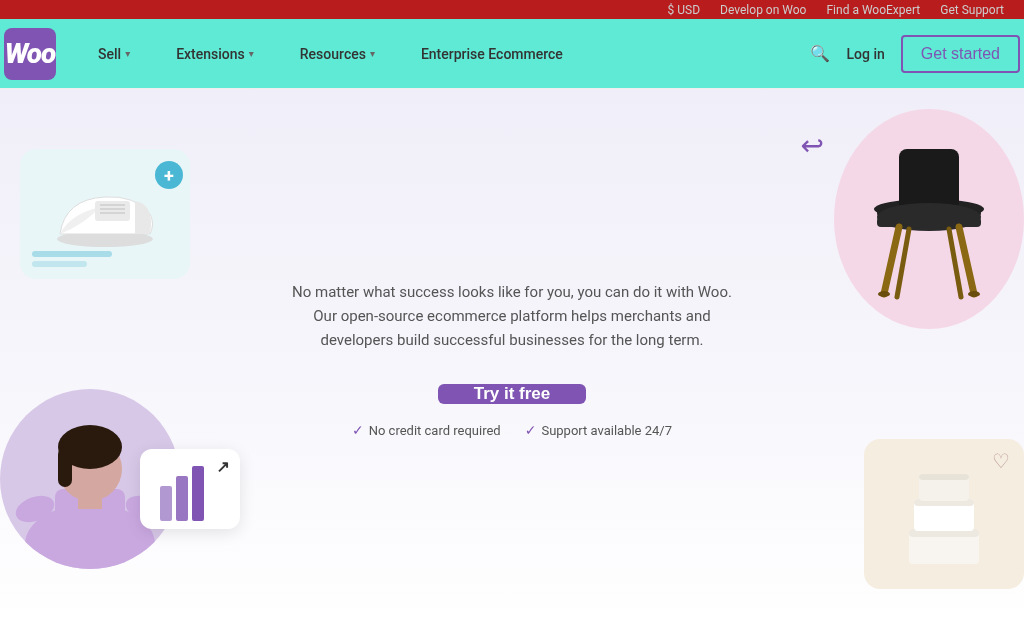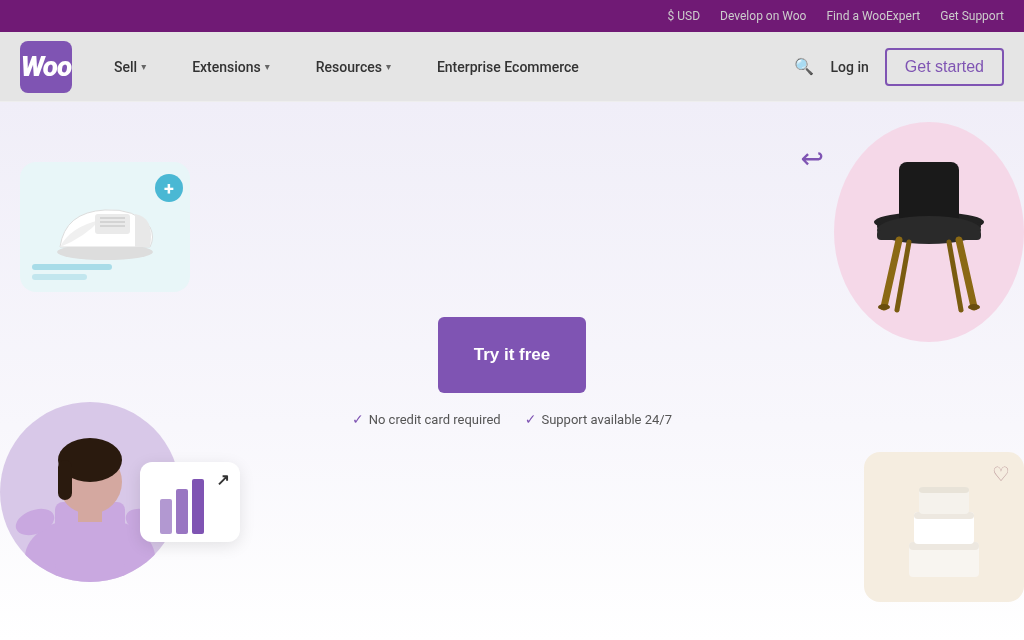--- a/index.html
+++ b/index.html
@@ -1,41 +1,41 @@
 <!DOCTYPE html>
 <html><head>
   <meta charset="utf-8">
   <style>
     * { margin: 0; padding: 0; box-sizing: border-box; }
     body { font-family: -apple-system, BlinkMacSystemFont, 'Segoe UI', Roboto, sans-serif; width: 1024px; height: 640px; overflow: hidden; background: #fff; }
 
     
     .top-bar {
-      background: #701a75;
-      height: 32px;
+      background: #b91c1c;
+      height: 19px;
       display: flex;
       align-items: center;
       justify-content: flex-end;
       padding: 0 20px;
       gap: 20px;
     }
     .top-bar a {
       color: #ccc;
       font-size: 12px;
       text-decoration: none;
       cursor: pointer;
     }
 
     
     .nav {
-      background: #e5e5e5;
+      background: #5eead4;
       height: 70px;
       display: flex;
       align-items: center;
-      padding: 0 20px;
+      padding: 0 4px;
       border-bottom: 1px solid #eee;
       position: relative;
       z-index: 10;
     }
     .nav-logo {
       display: flex;
       align-items: center;
       margin-right: 30px;
     }
     .logo-box {
@@ -133,21 +133,21 @@
       line-height: 1.6;
       margin-bottom: 32px;
       max-width: 440px;
       margin-left: auto;
       margin-right: auto;
     }
     .try-btn {
       background: #7f54b3;
       color: #fff;
       border: none;
-      padding: 28px 36px;
+      padding: 0 36px;
       border-radius: 6px;
       font-size: 17px;
       font-weight: 600;
       cursor: pointer;
       margin-bottom: 18px;
       display: inline-block;
       text-align: right;
     }
     .hero-badges {
       display: flex;
@@ -421,20 +421,21 @@
     <div class="analytics-card">
       <span class="arrow-up">↗</span>
       <div class="bar"></div>
       <div class="bar"></div>
       <div class="bar"></div>
       <div class="bar"></div>
     </div>
   </div>
 
   <div class="hero-center">
+    <p class="hero-subtitle">No matter what success looks like for you, you can do it with Woo. Our open-source ecommerce platform helps merchants and developers build successful businesses for the long term.</p>
     <button class="try-btn">Try it free</button>
     <div class="hero-badges">
       <div class="badge-item">
         <span class="check-icon">✓</span>
         <span>No credit card required</span>
       </div>
       <div class="badge-item">
         <span class="check-icon">✓</span>
         <span>Support available 24/7</span>
       </div>

